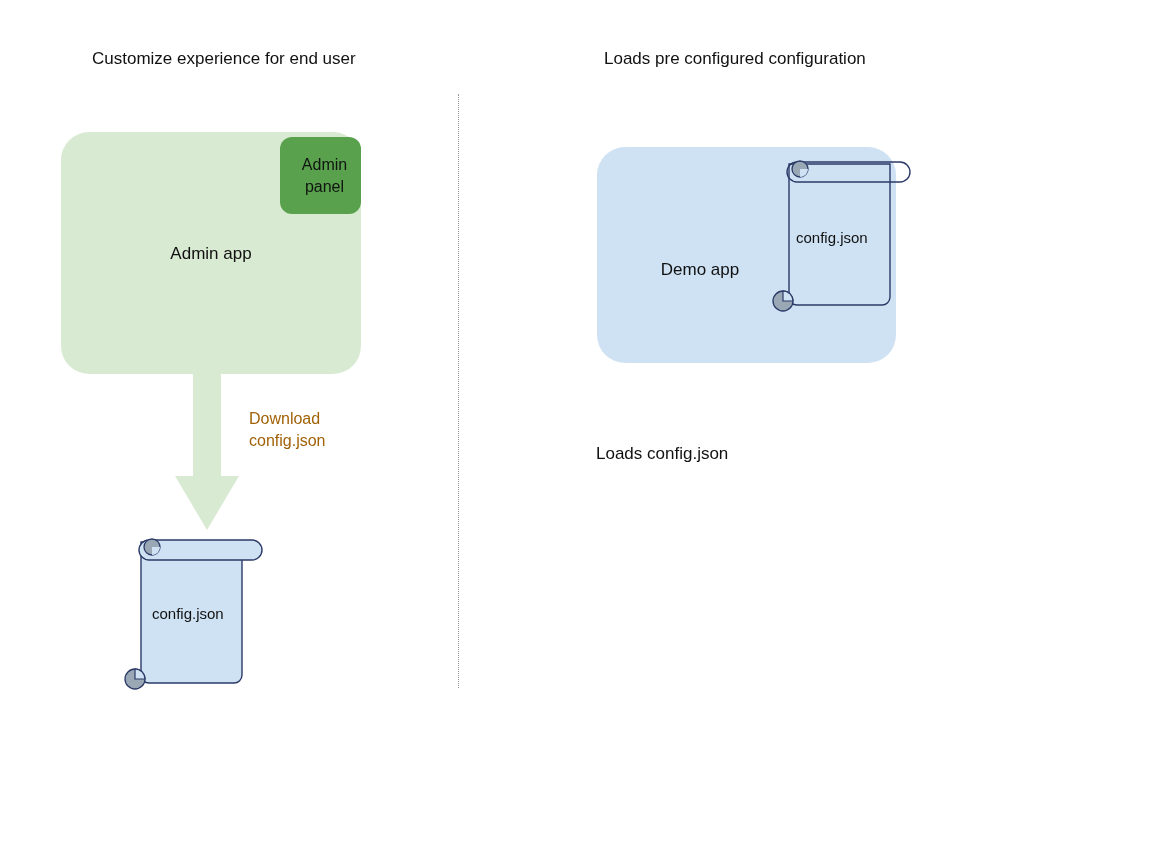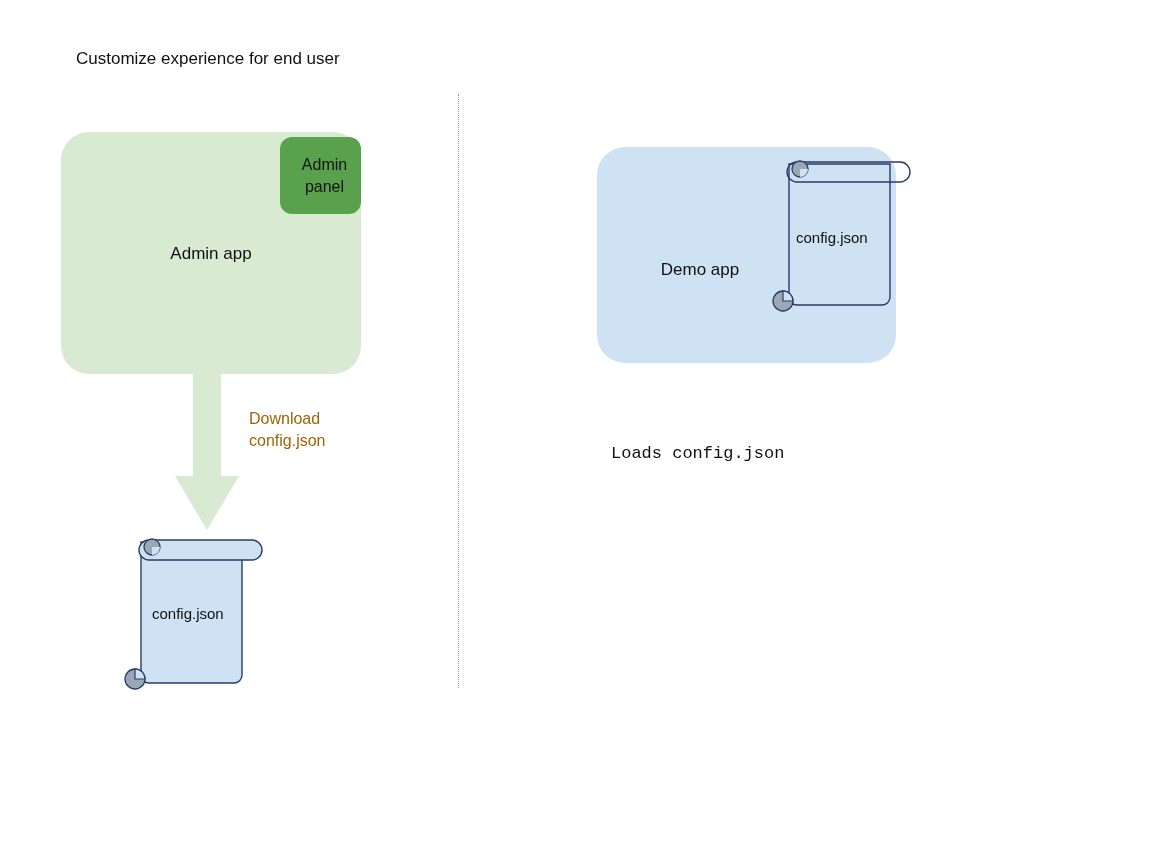--- a/index.html
+++ b/index.html
@@ -21,21 +21,21 @@
   }
 
   
   .column-heading {
     position: absolute;
     font-size: 17px;
     line-height: 20px;
     color: #111111;
     white-space: nowrap;
   }
-  #heading-left  { left: 76px;  top: 49px; }
+  #heading-left  { left: 92px;  top: 49px; }
   #heading-right { left: 604px; top: 49px; }
 
   
   .divider {
     position: absolute;
     left: 458px;
     top: 94px;
     width: 0;
     height: 594px;
     border-left: 1px dotted #9a9a9a;
@@ -124,36 +124,36 @@
     line-height: 18px;
     color: #111111;
     white-space: nowrap;
   }
   #scroll-left .scroll-label  { left: 34px; top: 77px; }
   #scroll-right .scroll-label { left: 30px; top: 79px; }
 
   
   #loads-caption {
     position: absolute;
-    left: 611px;
+    left: 596px;
     top: 444px;
     font-size: 17px;
     line-height: 20px;
     color: #111111;
     white-space: nowrap;
-    font-family: Liberation Mono, monospace;
   }
 </style>
 </head>
 <body>
 
 <div class="canvas">
 
   <div class="column-heading" id="heading-left">Customize experience for end user</div>
 
+  <div class="column-heading" id="heading-right">Loads pre configured configuration</div>
 
   <div class="divider"></div>
 
   <div class="app-box" id="admin-app-box">
     <div class="app-box-label">Admin app</div>
   </div>
 
   <div id="admin-panel-badge">
     <div class="badge-label">Admin
 panel</div>

